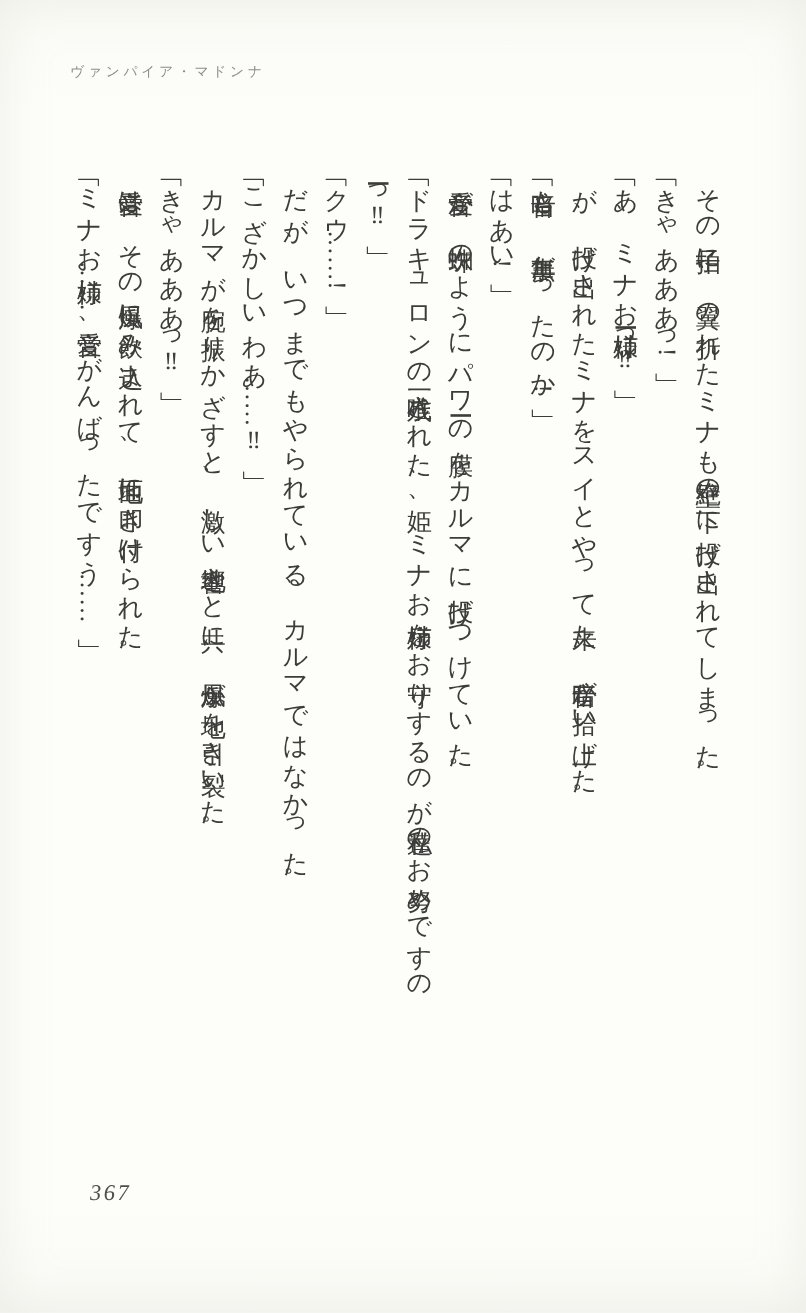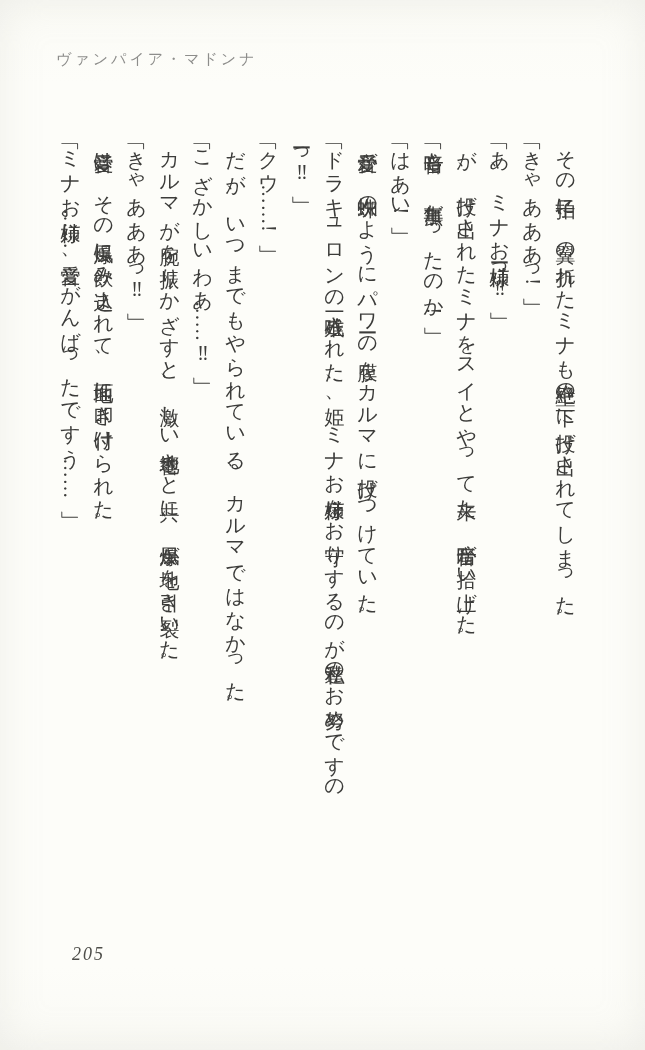--- a/index.html
+++ b/index.html
@@ -17,21 +17,21 @@
   .page {
     position: absolute;
     inset: 0;
     background: linear-gradient(180deg, #fbfbf6 0%, #fdfdf9 8%, #fdfdf9 92%, #fafaf5 100%);
     box-shadow: inset 0 0 40px rgba(200,198,190,0.25);
   }
   .running-header {
     position: absolute;
     left: 56px;
     top: 50px;
-    font-size: 15px;
+    font-size: 11px;
     letter-spacing: 3px;
     color: #8d8d8b;
   }
   .text-block {
     position: absolute;
     top: 137px;
     right: 63px;
     width: 528px;
     height: 792px;
     writing-mode: vertical-rl;
@@ -74,15 +74,15 @@
     <p class="text-line">ーっ‼」</p>
     <p class="text-line">「クウ……!」</p>
     <p class="text-line">だが、いつまでもやられている、カルマではなかった。</p>
     <p class="text-line">「こざかしいわあ……‼」</p>
     <p class="text-line">カルマが腕を振りかざすと、激しい地響きと共に、爆風が地を引き裂いた。</p>
     <p class="text-line">「きゃあああっ‼」</p>
     <p class="text-line">愛音は、その爆風に飲み込まれて、地面に叩き付けられた。</p>
     <p class="text-line">「ミナお姉様……愛音、がんばったですう……」</p>
   </div>
 
-  <div class="page-number">205</div>
+  <div class="page-number">367</div>
 
 </div>
 
 </body></html>

